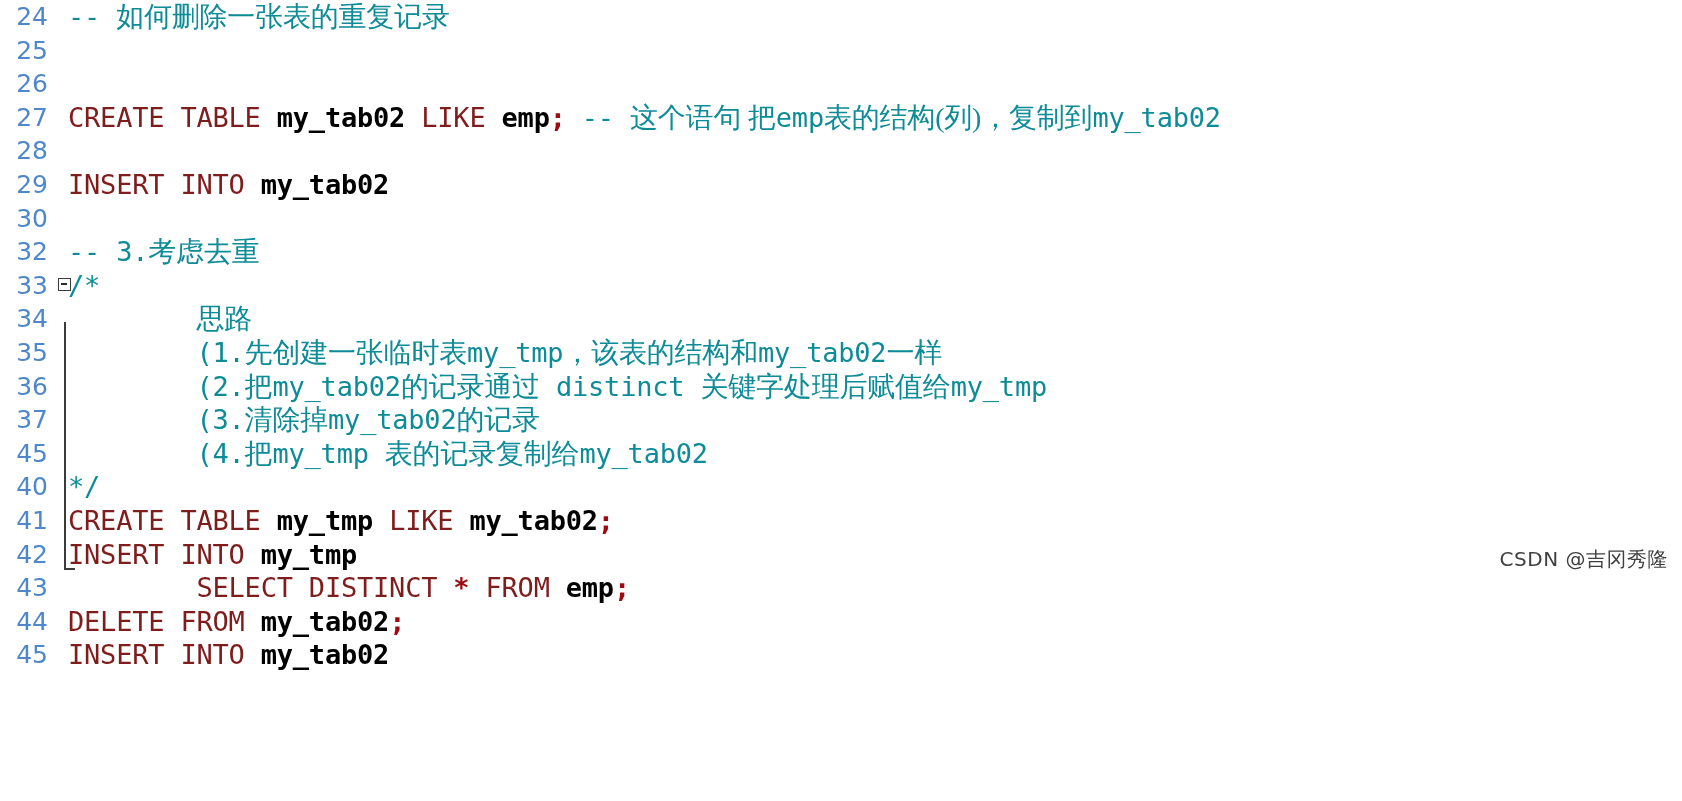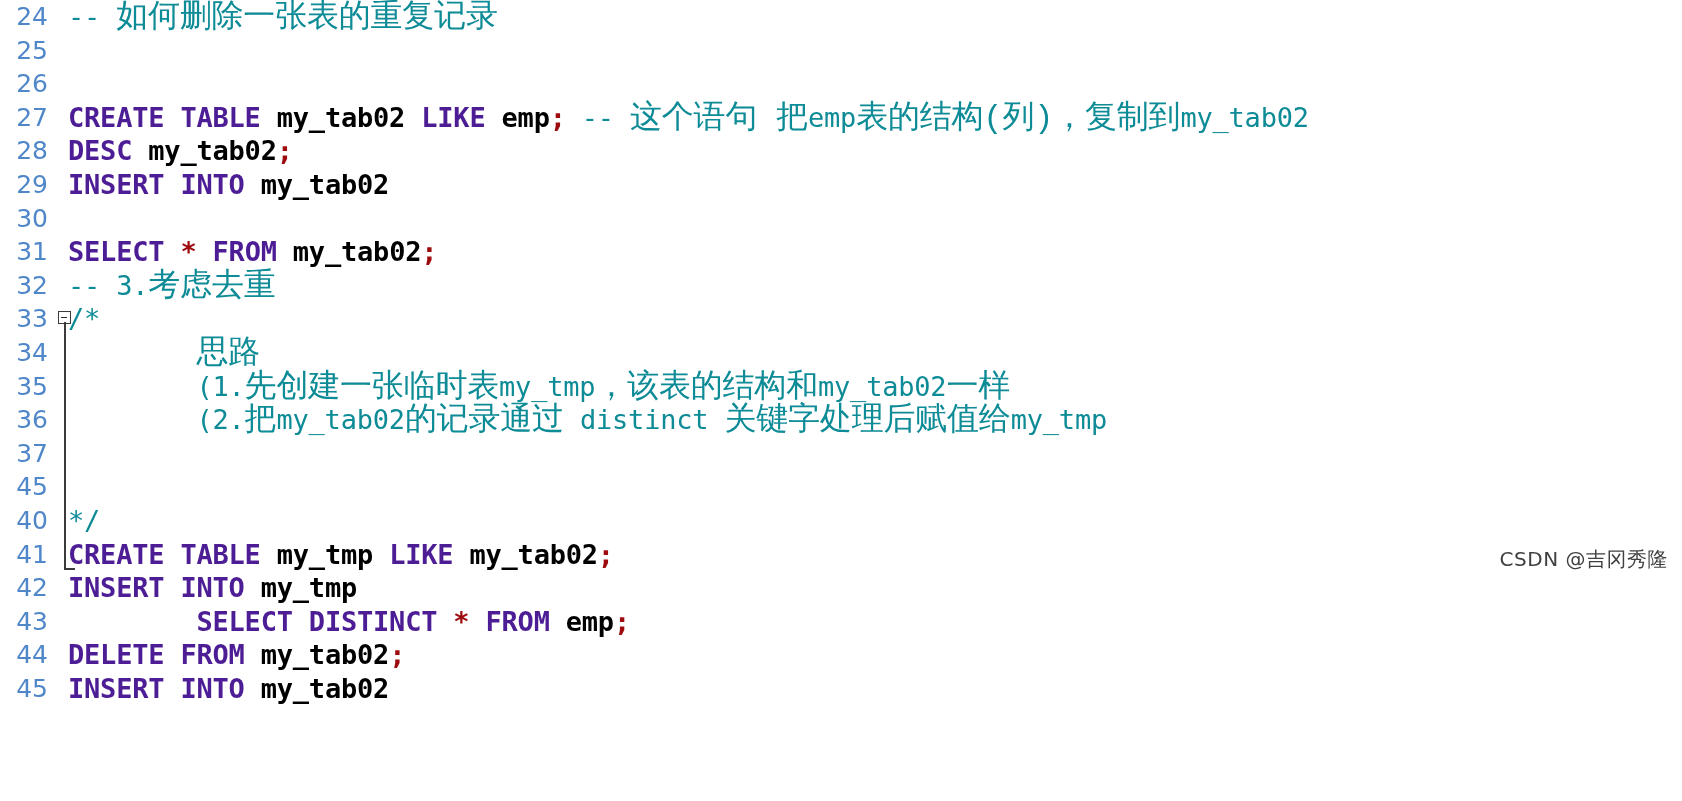--- a/index.html
+++ b/index.html
@@ -62,29 +62,29 @@
   .codetext {
     position: absolute;
     left: 68px;
     top: 0;
     white-space: pre;
     font-family: "DejaVu Sans Mono", "Liberation Mono", monospace;
   }
 
   
   .cmt   { color: #0d8b96; }
-  .kw    { color: #4c1d95; font-weight: 700; }
+  .kw    { color: #7f1d1d; font-weight: 400; }
   .ident { color: #000000; font-weight: bold; }
   .punc  { color: #9e0b0f; font-weight: bold; }
   .star  { color: #9e0b0f; font-weight: bold; }
 
   
   .cjk {
-    font-family: Liberation Mono, monospace;
-    font-size: 32px;
+    font-family: Liberation Serif, serif;
+    font-size: 28px;
   }
 
   
   .fold-box {
     position: absolute;
     left: 2px;
     top: 9px;
     width: 13px;
     height: 13px;
     border: 1.5px solid #3b3b3b;
@@ -131,31 +131,30 @@
 </style>
 </head>
 <body>
 
 <div id="editor">
   <div class="code-area">
       <div class="line"><span class="lineno">24</span><span class="gutter-fold"></span><span class="codetext"><span class="cmt">-- </span><span class="cmt cjk">如何删除一张表的重复记录</span></span></div>
       <div class="line"><span class="lineno">25</span><span class="gutter-fold"></span></div>
       <div class="line"><span class="lineno">26</span><span class="gutter-fold"></span></div>
       <div class="line"><span class="lineno">27</span><span class="gutter-fold"></span><span class="codetext"><span class="kw">CREATE TABLE </span><span class="ident">my_tab02 </span><span class="kw">LIKE </span><span class="ident">emp</span><span class="punc">; </span><span class="cmt">-- </span><span class="cmt cjk">这个语句 把</span><span class="cmt">emp</span><span class="cmt cjk">表的结构(列)，复制到</span><span class="cmt">my_tab02</span></span></div>
-      <div class="line"><span class="lineno">28</span><span class="gutter-fold"></span><span class="codetext"><span class="kw">DESC </span><span class="ident">my_tab02</span><span class="punc">;</span></span></div>
+      <div class="line"><span class="lineno">28</span><span class="gutter-fold"></span></div>
       <div class="line"><span class="lineno">29</span><span class="gutter-fold"></span><span class="codetext"><span class="kw">INSERT INTO </span><span class="ident">my_tab02</span></span></div>
       <div class="line"><span class="lineno">30</span><span class="gutter-fold"></span></div>
-      <div class="line"><span class="lineno">31</span><span class="gutter-fold"></span><span class="codetext"><span class="kw">SELECT </span><span class="star">* </span><span class="kw">FROM </span><span class="ident">my_tab02</span><span class="punc">;</span></span></div>
       <div class="line"><span class="lineno">32</span><span class="gutter-fold"></span><span class="codetext"><span class="cmt">-- 3.</span><span class="cmt cjk">考虑去重</span></span></div>
       <div class="line"><span class="lineno">33</span><span class="gutter-fold"><span class="fold-box"></span></span><span class="codetext"><span class="cmt">/*</span></span></div>
       <div class="line"><span class="lineno">34</span><span class="gutter-fold"></span><span class="codetext"><span class="cmt">        </span><span class="cmt cjk">思路</span></span></div>
       <div class="line"><span class="lineno">35</span><span class="gutter-fold"></span><span class="codetext"><span class="cmt">        (1.</span><span class="cmt cjk">先创建一张临时表</span><span class="cmt">my_tmp</span><span class="cmt cjk">，该表的结构和</span><span class="cmt">my_tab02</span><span class="cmt cjk">一样</span></span></div>
       <div class="line"><span class="lineno">36</span><span class="gutter-fold"></span><span class="codetext"><span class="cmt">        (2.</span><span class="cmt cjk">把</span><span class="cmt">my_tab02</span><span class="cmt cjk">的记录通过</span><span class="cmt"> distinct </span><span class="cmt cjk">关键字处理后赋值给</span><span class="cmt">my_tmp</span></span></div>
-      <div class="line"><span class="lineno">37</span><span class="gutter-fold"></span></div>
-      <div class="line"><span class="lineno">45</span><span class="gutter-fold"></span></div>
+      <div class="line"><span class="lineno">37</span><span class="gutter-fold"></span><span class="codetext"><span class="cmt">        (3.</span><span class="cmt cjk">清除掉</span><span class="cmt">my_tab02</span><span class="cmt cjk">的记录</span></span></div>
+      <div class="line"><span class="lineno">45</span><span class="gutter-fold"></span><span class="codetext"><span class="cmt">        (4.</span><span class="cmt cjk">把</span><span class="cmt">my_tmp </span><span class="cmt cjk">表的记录复制给</span><span class="cmt">my_tab02</span></span></div>
       <div class="line"><span class="lineno">40</span><span class="gutter-fold"></span><span class="codetext"><span class="cmt">*/</span></span></div>
       <div class="line"><span class="lineno">41</span><span class="gutter-fold"></span><span class="codetext"><span class="kw">CREATE TABLE </span><span class="ident">my_tmp </span><span class="kw">LIKE </span><span class="ident">my_tab02</span><span class="punc">;</span></span></div>
       <div class="line"><span class="lineno">42</span><span class="gutter-fold"></span><span class="codetext"><span class="kw">INSERT INTO </span><span class="ident">my_tmp</span></span></div>
       <div class="line"><span class="lineno">43</span><span class="gutter-fold"></span><span class="codetext"><span class="kw">        SELECT DISTINCT </span><span class="star">* </span><span class="kw">FROM </span><span class="ident">emp</span><span class="punc">;</span></span></div>
       <div class="line"><span class="lineno">44</span><span class="gutter-fold"></span><span class="codetext"><span class="kw">DELETE FROM </span><span class="ident">my_tab02</span><span class="punc">;</span></span></div>
       <div class="line"><span class="lineno">45</span><span class="gutter-fold"></span><span class="codetext"><span class="kw">INSERT INTO </span><span class="ident">my_tab02</span></span></div>
     </div>
   <div class="fold-line"></div>
   <div class="fold-end"></div>
   <div class="watermark">CSDN @吉冈秀隆</div>

